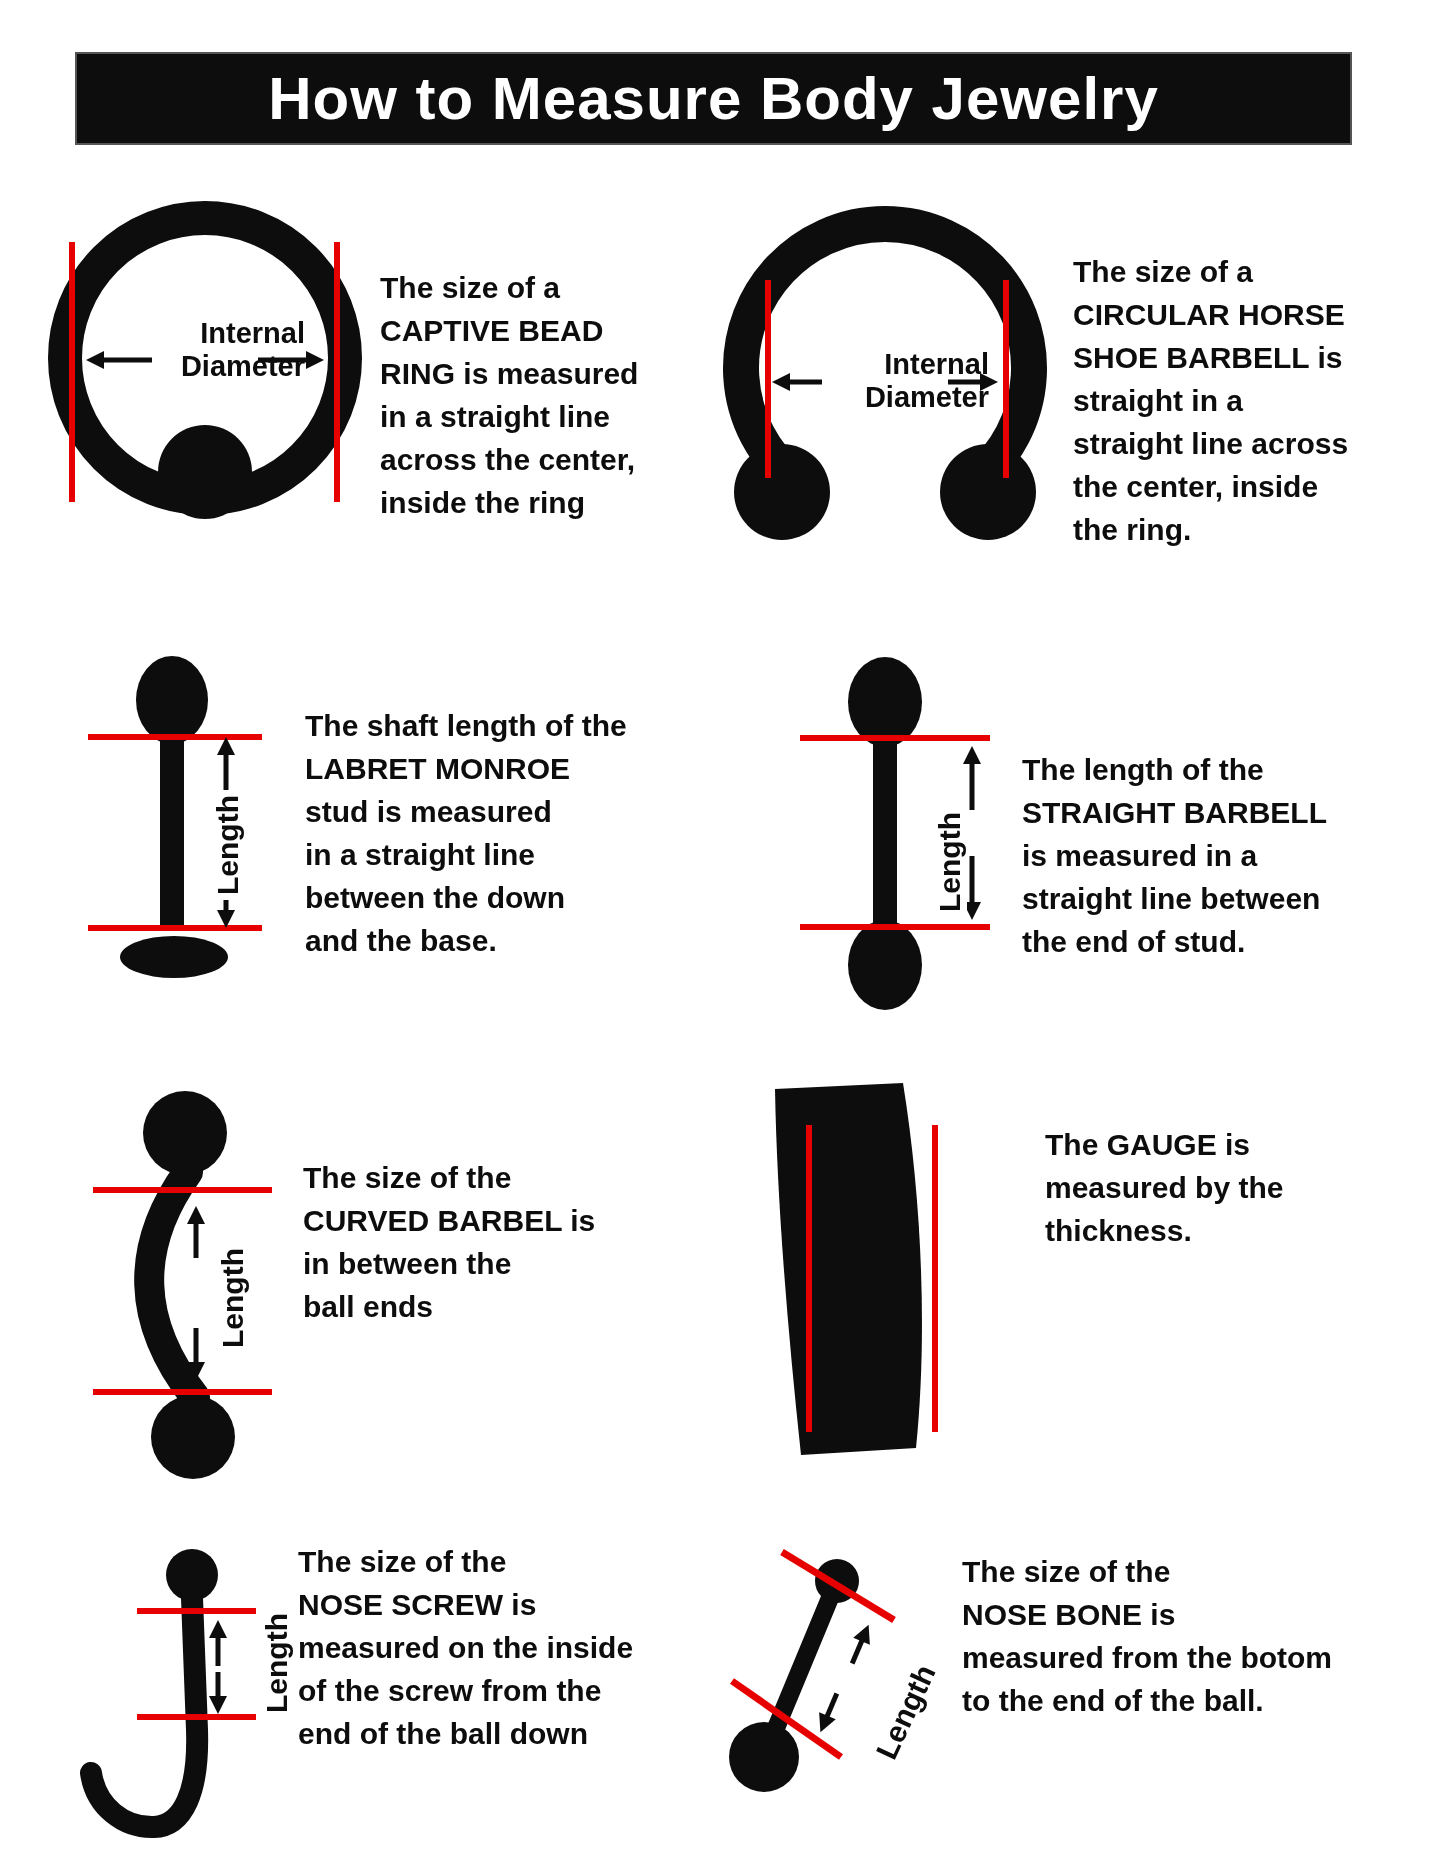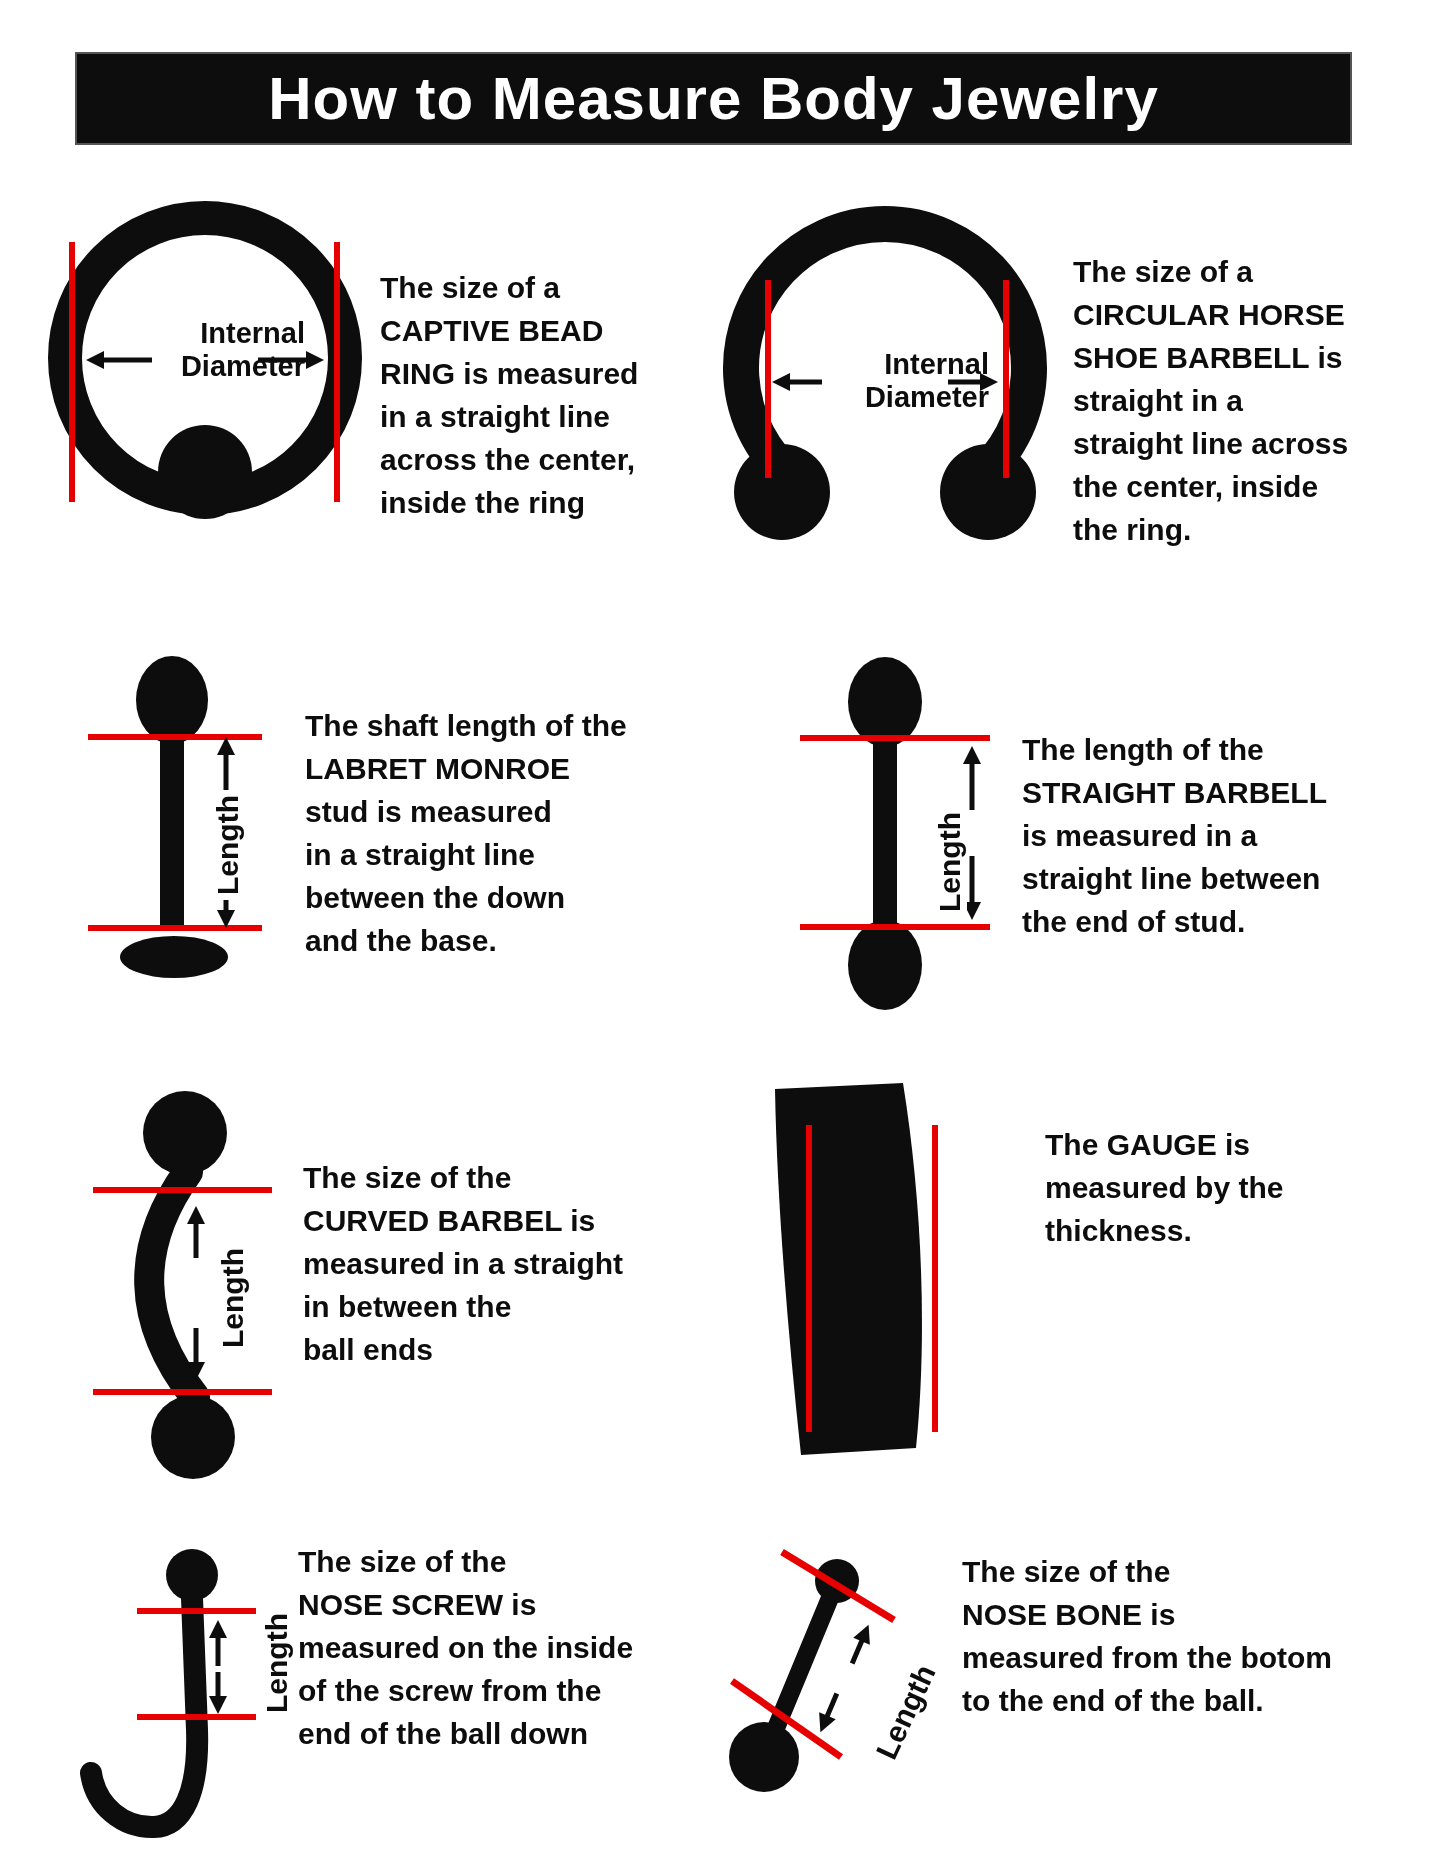--- a/index.html
+++ b/index.html
@@ -116,21 +116,21 @@
     <rect class="fill-ink" x="83" y="96" width="24" height="194"></rect>
     <ellipse class="fill-ink" cx="95" cy="325" rx="37" ry="45"></ellipse>
     <line class="redline" x1="10" y1="98" x2="200" y2="98"></line>
     <line class="redline" x1="10" y1="287" x2="200" y2="287"></line>
     <line class="arrow" x1="182" y1="114" x2="182" y2="170"></line>
     <polygon class="fill-ink" points="182,106 173,124 191,124"></polygon>
     <line class="arrow" x1="182" y1="216" x2="182" y2="272"></line>
     <polygon class="fill-ink" points="182,280 173,262 191,262"></polygon>
   </svg>
   <div class="rot-label" style="left:895px; top:845px;">Length</div>
-  <div class="desc" style="left:1022px; top:728px;">
+  <div class="desc" style="left:1022px; top:748px;">
     <div>The length of the</div>
     <div>STRAIGHT BARBELL</div>
     <div>is measured in a</div>
     <div>straight line between</div>
     <div>the end of stud.</div>
   </div>
 
   <svg style="left:85px; top:1080px;" width="230" height="410" viewBox="0 0 230 410">
     <circle class="fill-ink" cx="100" cy="53" r="42"></circle>
     <path class="curve-shaft" d="M 103 92 Q 22 205 110 317"></path>
@@ -139,21 +139,20 @@
     <line class="redline" x1="8" y1="312" x2="187" y2="312"></line>
     <line class="arrow" x1="111" y1="134" x2="111" y2="178"></line>
     <polygon class="fill-ink" points="111,126 102,144 120,144"></polygon>
     <line class="arrow" x1="111" y1="248" x2="111" y2="292"></line>
     <polygon class="fill-ink" points="111,300 102,282 120,282"></polygon>
   </svg>
   <div class="rot-label" style="left:178px; top:1281px;">Length</div>
   <div class="desc" style="left:303px; top:1156px;">
     <div>The size of the</div>
     <div>CURVED BARBEL is</div>
-    <div>measured in a straight</div>
     <div>in between the</div>
     <div>ball ends</div>
   </div>
 
   <svg style="left:755px; top:1075px;" width="200" height="385" viewBox="0 0 200 385">
     <path class="fill-ink" d="M 20 14 L 148 8 C 166 120 173 255 161 373 L 46 380 C 33 258 22 128 20 14 Z"></path>
     <line class="redline" x1="54" y1="50" x2="54" y2="357"></line>
     <line class="redline" x1="180" y1="50" x2="180" y2="357"></line>
   </svg>
   <div class="desc" style="left:1045px; top:1123px;">

